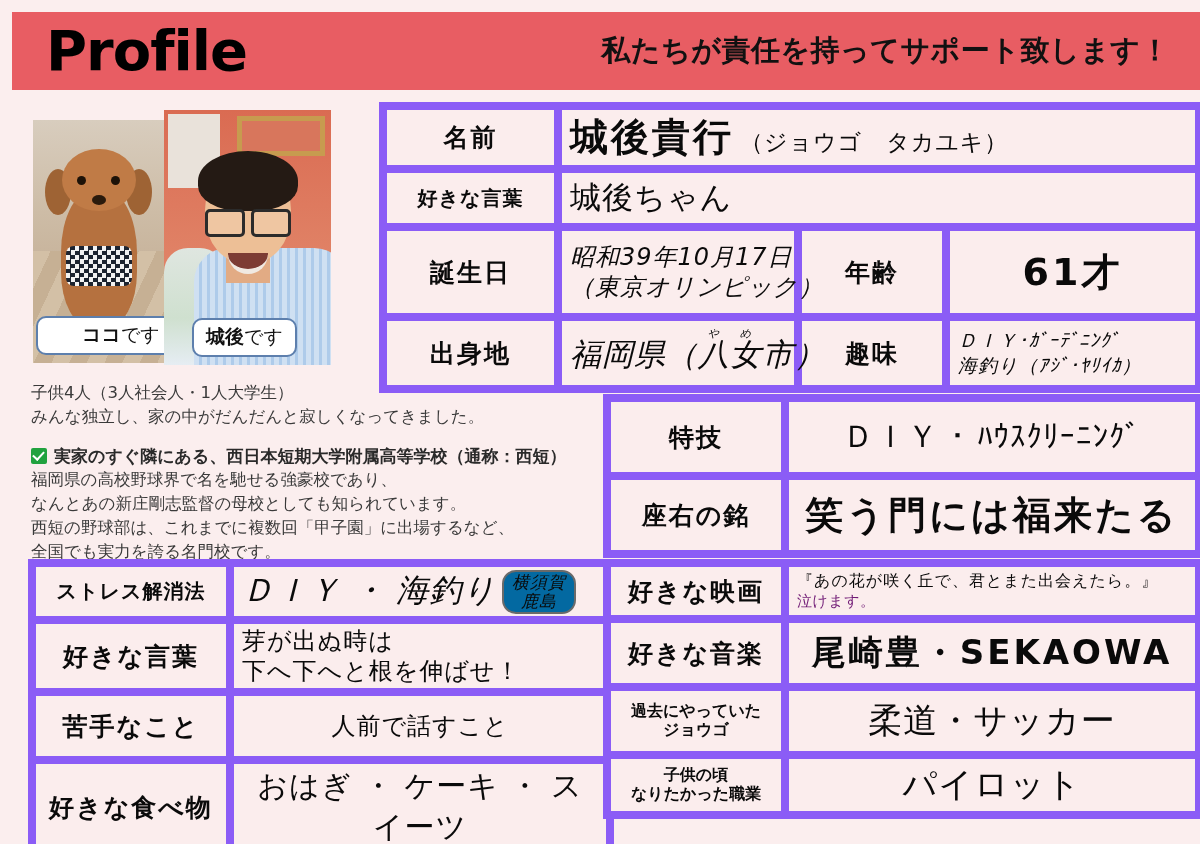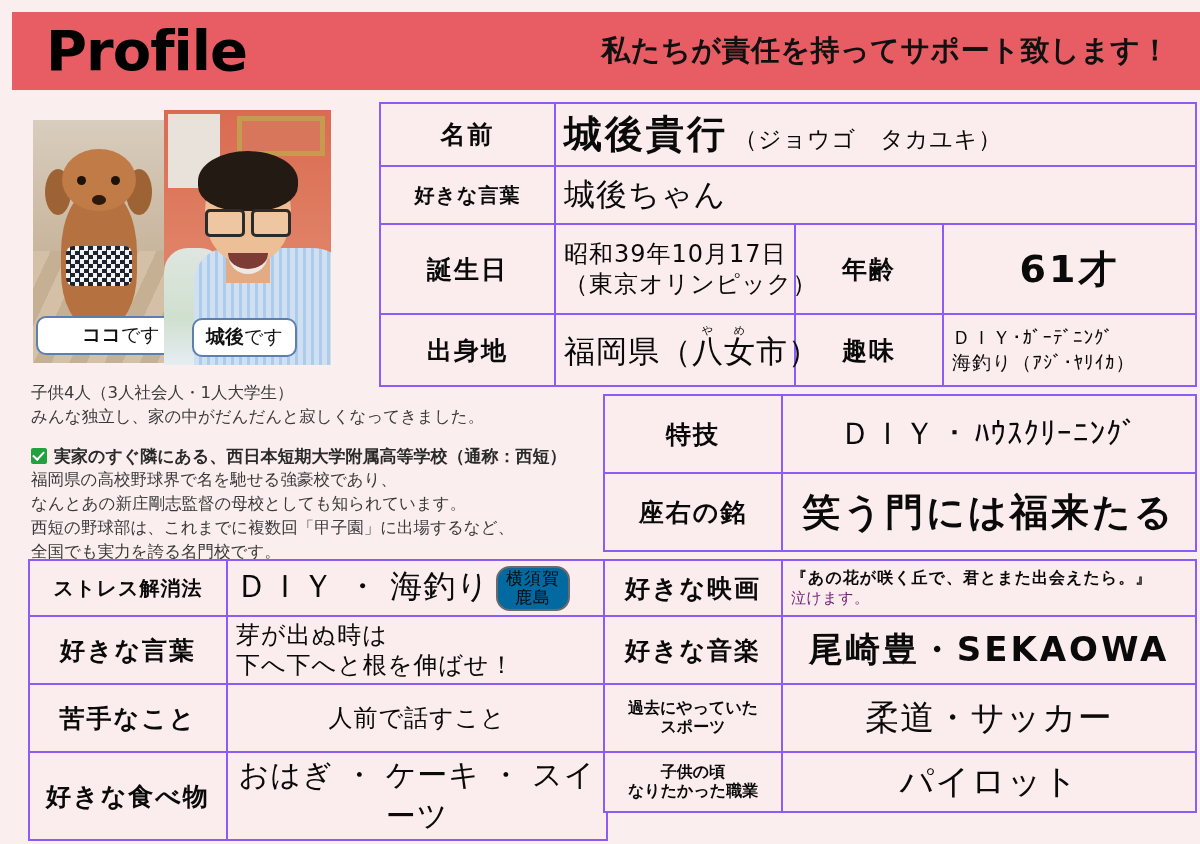--- a/index.html
+++ b/index.html
@@ -191,21 +191,21 @@
   #caption-man { left: 28px; }
 
   
   table.grid {
     position: absolute;
     border-collapse: collapse;
     background: #fbeded;
     table-layout: fixed;
   }
   table.grid td {
-    border: 2px solid #8b5cf6;
+    border: 8px solid #8b5cf6;
     background: #fbeded;
     padding: 2px 8px;
     vertical-align: middle;
     color: #0a0a0a;
   }
   .lbl {
     text-align: center;
     font-family: "DejaVu Sans", "Liberation Sans", sans-serif;
     font-weight: 700;
     font-size: 25px;
@@ -218,21 +218,21 @@
     font-family: "DejaVu Sans", "Liberation Sans", sans-serif;
     font-size: 30px;
     letter-spacing: 1px;
   }
   .val.big   { font-size: 38px; font-weight: 700; letter-spacing: 3px; }
   .val.mid   { font-size: 31px; }
   .val.sm    { font-size: 24px; line-height: 1.25; }
   .val.xs    { font-size: 19px; line-height: 1.3; }
   .val.tiny  { font-size: 16px; }
   .center { text-align: center; }
-  .nowrap { white-space: nowrap; }
+  .nowrap { white-space: nowrap; font-style: italic; }
 
   
   #table-top { left: 373px; top: 96px; width: 816px; }
   #name-value { white-space: nowrap; }
   #name-kana {
     font-size: 23px;
     letter-spacing: 1px;
     margin-left: 6px;
   }
   .stack { line-height: 1.18; }
@@ -460,32 +460,32 @@
 
   <table class="grid" id="table-bottom-right">
     <colgroup>
         <col style="width:178px">
         <col style="width:414px">
       </colgroup>
     <tbody>
       <tr style="height:56px">
         <td class="lbl">好きな映画</td>
         <td>
-          <div class="val tiny" style="font-weight:700;">『あの花が咲く丘で、君とまた出会えたら。』</div>
+          <div class="val tiny" style="font-weight:400;">『あの花が咲く丘で、君とまた出会えたら。』</div>
           <div id="movie-sub">泣けます。</div>
         </td>
       </tr>
       <tr style="height:68px">
         <td class="lbl">好きな音楽</td>
         <td class="val big center" style="font-size:34px;">尾崎豊・SEKAOWA</td>
       </tr>
       <tr style="height:68px">
         <td class="lbl xs center">
           <div>過去にやっていた</div>
-          <div>スポーツ</div>
+          <div>ジョウゴ</div>
         </td>
         <td class="val center" style="font-size:34px;">柔道・サッカー</td>
       </tr>
       <tr style="height:60px">
         <td class="lbl xs center">
           <div>子供の頃</div>
           <div>なりたかった職業</div>
         </td>
         <td class="val center" style="font-size:34px;">パイロット</td>
       </tr>

